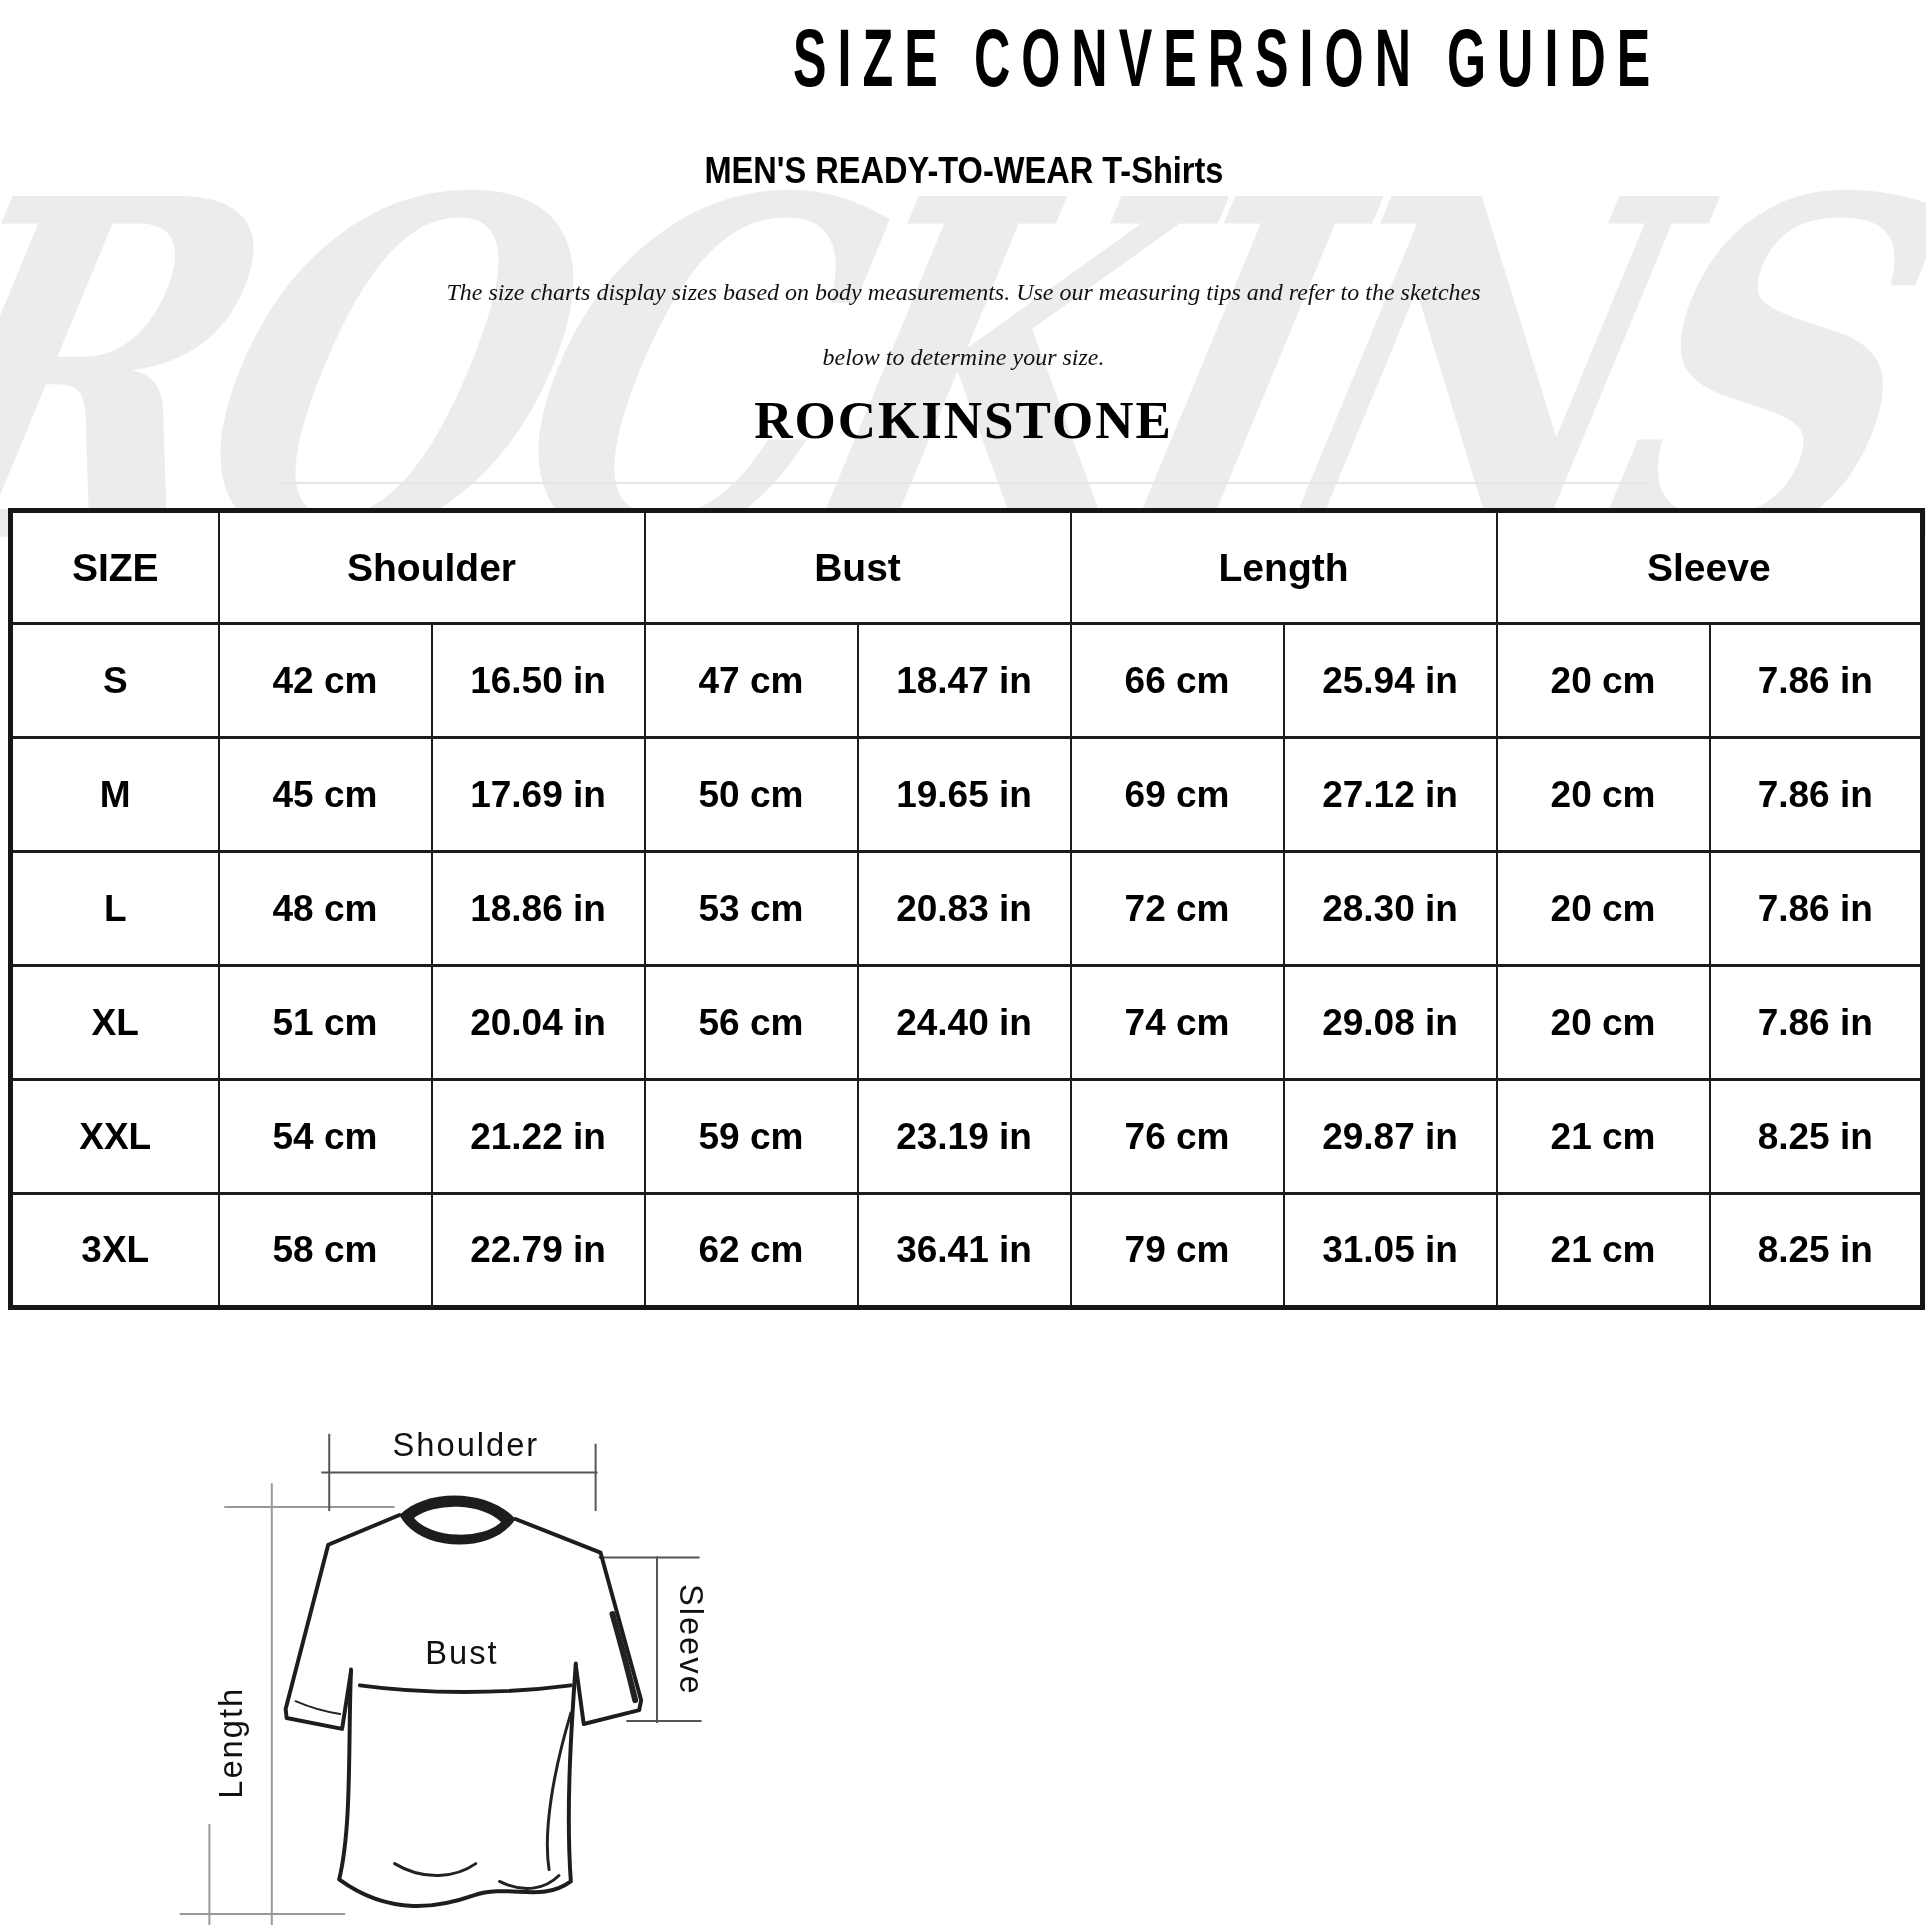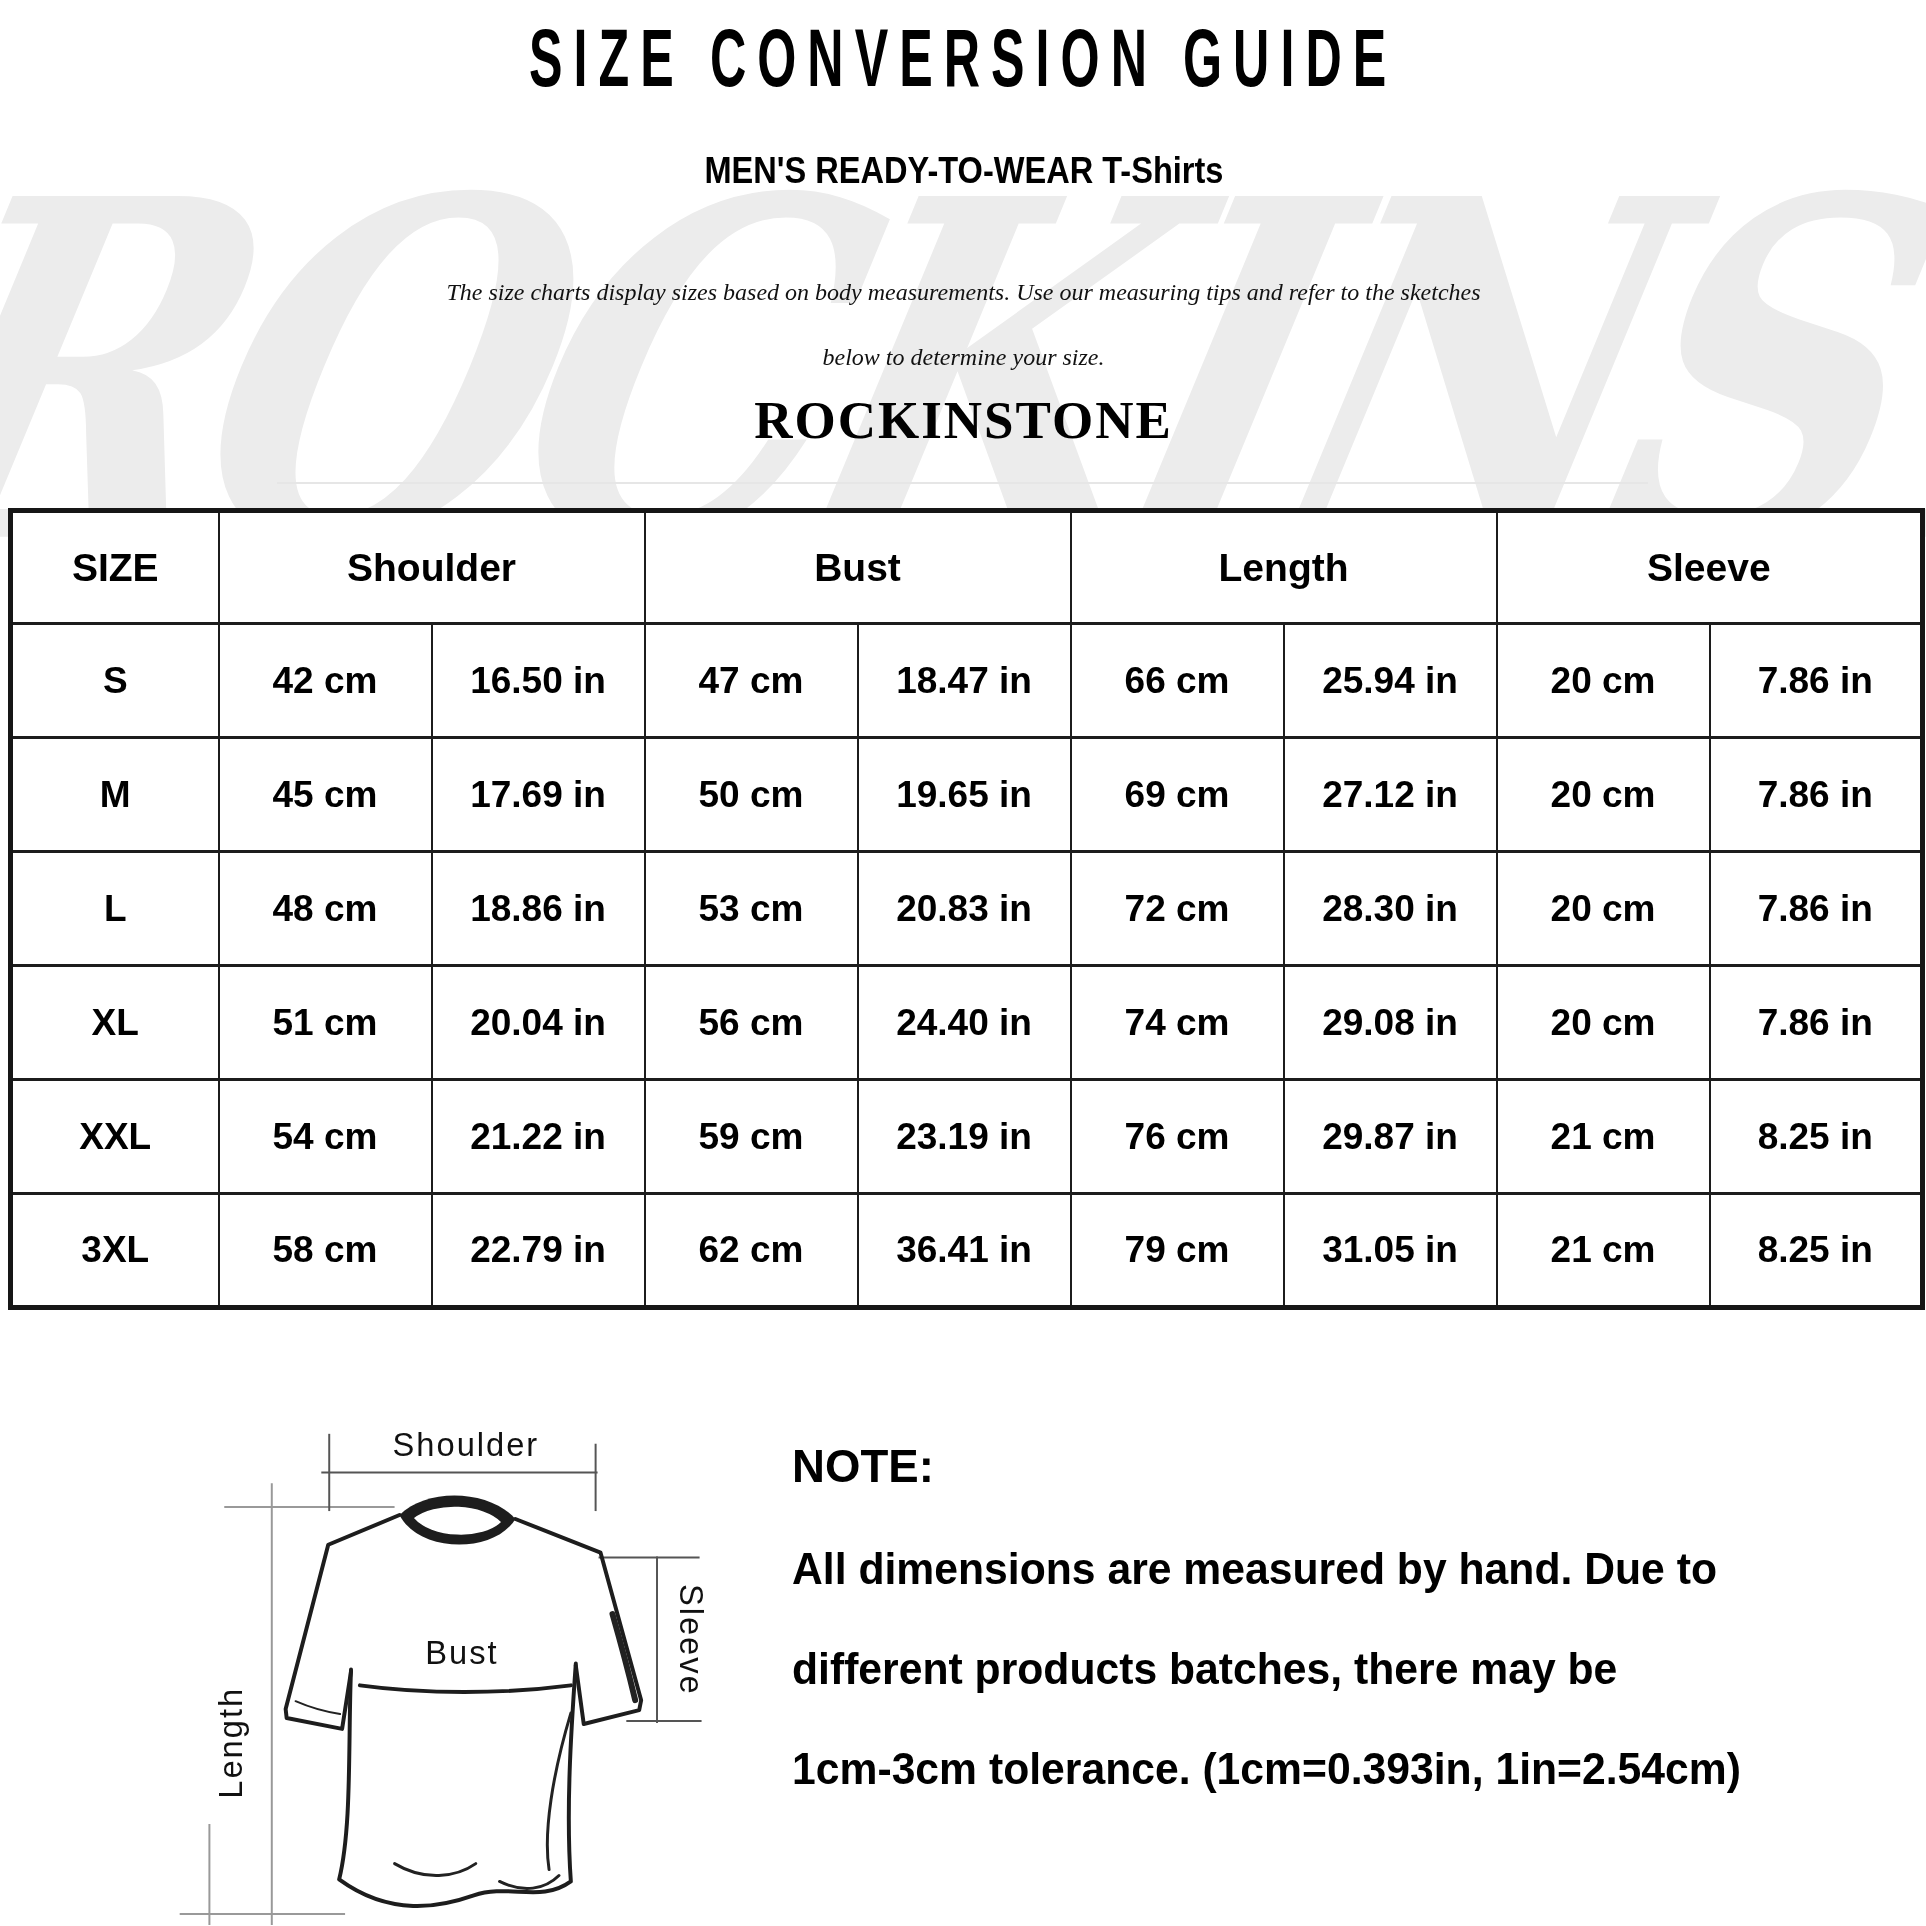--- a/index.html
+++ b/index.html
@@ -13,21 +13,21 @@
   .watermark {
     position:absolute; top:139px; left:-20px; width:1980px;
     text-align:center; z-index:0;
     font-family:"DejaVu Serif", serif; font-style:italic; font-weight:bold;
     font-size:396px; line-height:1; color:#ececec;
     letter-spacing:-0.07em; white-space:nowrap;
     transform:skewX(-14deg) scaleY(1.18); transform-origin:top center;
   }
   
   .hdr { position:absolute; left:0; width:100%; text-align:center; z-index:2; }
-  .title { top:16px; font-size:81px; line-height:1.05; font-weight:bold; }
+  .title { top:16px; font-size:81px; line-height:1.05; font-weight:bold;text-align:right; }
   .title .squeeze { display:inline-block; transform:scaleX(0.62); transform-origin:center; letter-spacing:0.22em; white-space:nowrap; }
   .subtitle { top:150px; font-size:37px; font-weight:bold; }
   .subtitle .squeeze { display:inline-block; transform:scaleX(0.88); transform-origin:center; letter-spacing:0; white-space:nowrap; }
   .intro { top:260px; font-family:"Liberation Serif", serif; font-style:italic; font-size:24px; line-height:65px; color:#111; }
   .brand { top:390px; font-family:"Liberation Serif", serif; font-weight:bold; font-size:53px; letter-spacing:2px; }
   .divider { position:absolute; top:482px; left:277px; width:1371px; height:2px; background:#e6e6e6; z-index:2; }
 
   
   .table-wrap { position:absolute; top:508px; left:8px; width:1911px; z-index:2; }
   table.size-table {
@@ -204,21 +204,15 @@
       <path d="M 356,470 C 380,482 402,478 416,464" stroke-width="3"></path>
       <path d="M 150,288 C 166,295 182,299 195,301" stroke-width="2"></path>
     </g>
 
     <text x="322" y="40" text-anchor="middle">Shoulder</text>
     <text x="318" y="250" text-anchor="middle">Bust</text>
     <text x="96" y="330" text-anchor="middle" transform="rotate(-90 96 330)">Length</text>
     <text x="538" y="226" text-anchor="middle" transform="rotate(90 538 226)">Sleeve</text>
   </svg>
 
-  <div class="note">
-    <div class="nline note-heading">NOTE:</div>
-    <div class="nline note-body">All dimensions are measured by hand. Due to</div>
-    <div class="nline note-body">different products batches, there may be</div>
-    <div class="nline note-body">1cm-3cm tolerance. (1cm=0.393in, 1in=2.54cm)</div>
-  </div>
 
 </div>
 
 
 </body></html>

